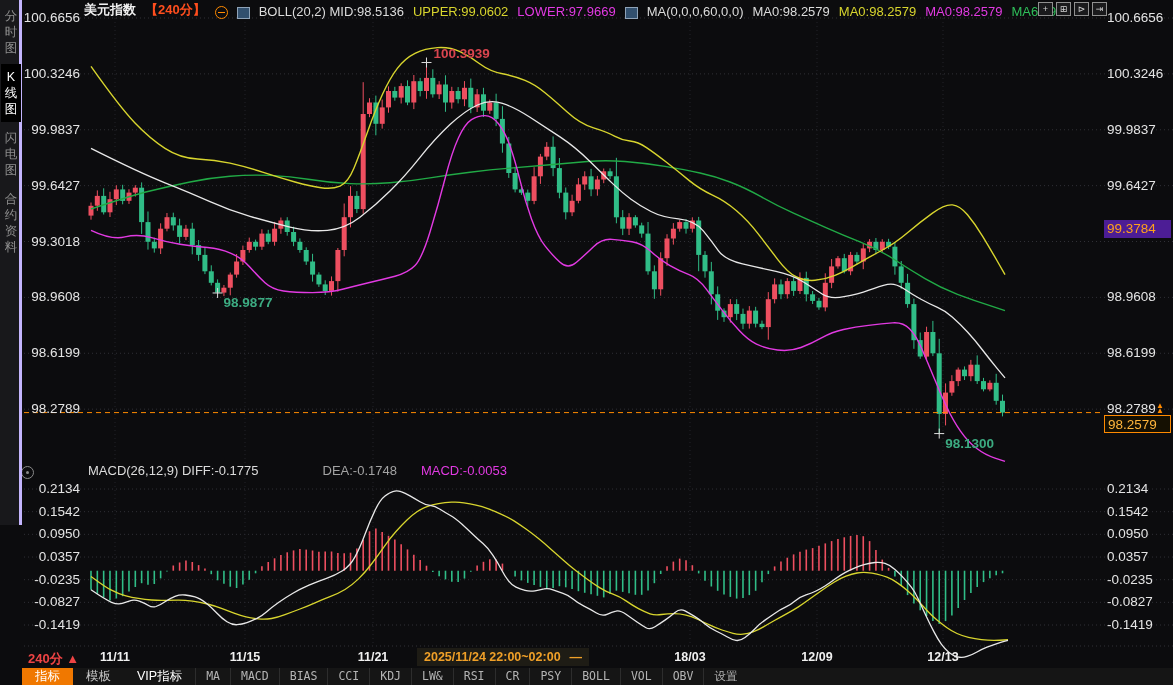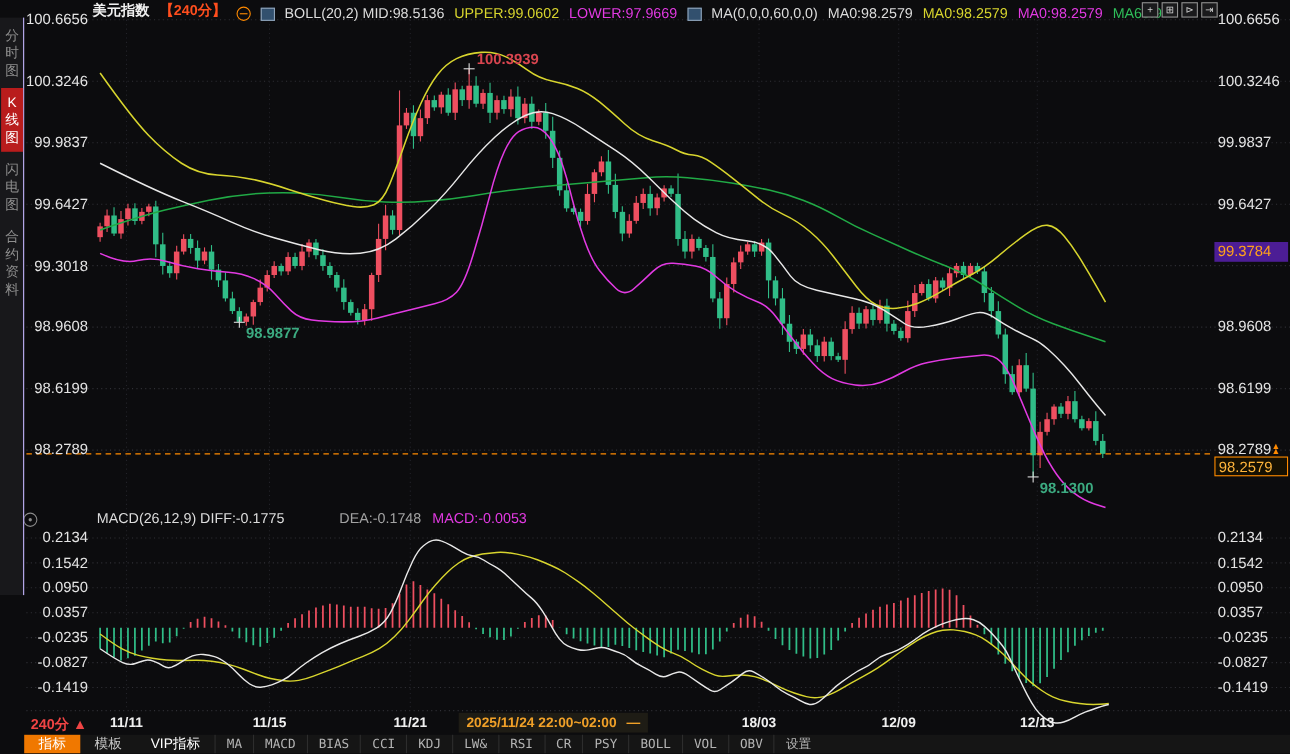--- a/index.html
+++ b/index.html
@@ -1,26 +1,26 @@
 <!DOCTYPE html>
 <html><head>
 <meta charset="utf-8">
 <style>
   *{box-sizing:border-box;margin:0;padding:0}
   body{background:#0c0c0e;font-family:"Liberation Sans","DejaVu Sans",sans-serif;}
   #app{position:relative;width:1173px;height:685px;background:#0c0c0e;overflow:hidden}
   #chart-svg{position:absolute;left:0;top:0;z-index:1}
   .ov{position:absolute;z-index:2}
   
-  #sidebar{position:absolute;left:0;top:16px;width:22px;height:525px;background:#18181b;border-right:1px solid #c4b5fd;z-index:3}
+  #sidebar{position:absolute;left:0;top:0;width:22px;height:525px;background:#18181b;border-right:3px solid #c4b5fd;z-index:3}
   .side-tab{width:20px;margin:3px 1px 0 1px;padding:5px 0;text-align:center;font-size:12.5px;line-height:16px;color:#8f8f8f;cursor:pointer;word-break:break-all}
-  .side-tab.active{background:#b91c1c;color:#fff}
+  .side-tab.active{background:#000000;color:#fff}
   
   #legend-main{left:84px;top:2px;height:17px;display:flex;gap:9px;align-items:flex-end;font-size:13px;white-space:nowrap}
-  #legend-macd{left:88px;top:462px;height:16px;display:flex;gap:10px;align-items:center;font-size:13px;white-space:nowrap}
+  #legend-macd{left:88px;top:462px;height:16px;display:flex;gap:24px;align-items:center;font-size:13px;white-space:nowrap}
   .seg-bold{font-weight:700}
   .mini-icon{display:inline-block;width:13px;height:12px;border:1px solid #8fa3b8;background:#32506e}
   .zoomout{display:inline-block;width:13px;height:13px;border:1.5px solid #ff8a00;border-radius:50%;position:relative}
   .zoomout::after{content:"";position:absolute;left:2px;right:2px;top:4.5px;height:1.5px;background:#ff8a00}
   
   #win-controls{left:1038px;top:2px;display:flex;gap:3px}
   .win-btn{width:15px;height:14px;border:1px solid #909090;color:#d0d0d0;font-size:9px;line-height:12px;text-align:center;background:#1a1a1c;cursor:pointer}
   
   .ytick{position:absolute;font-size:13.5px;color:#e4e4e4;line-height:16px}
   #yl-main,#yl-macd{left:0;top:0;width:80px;height:0}

